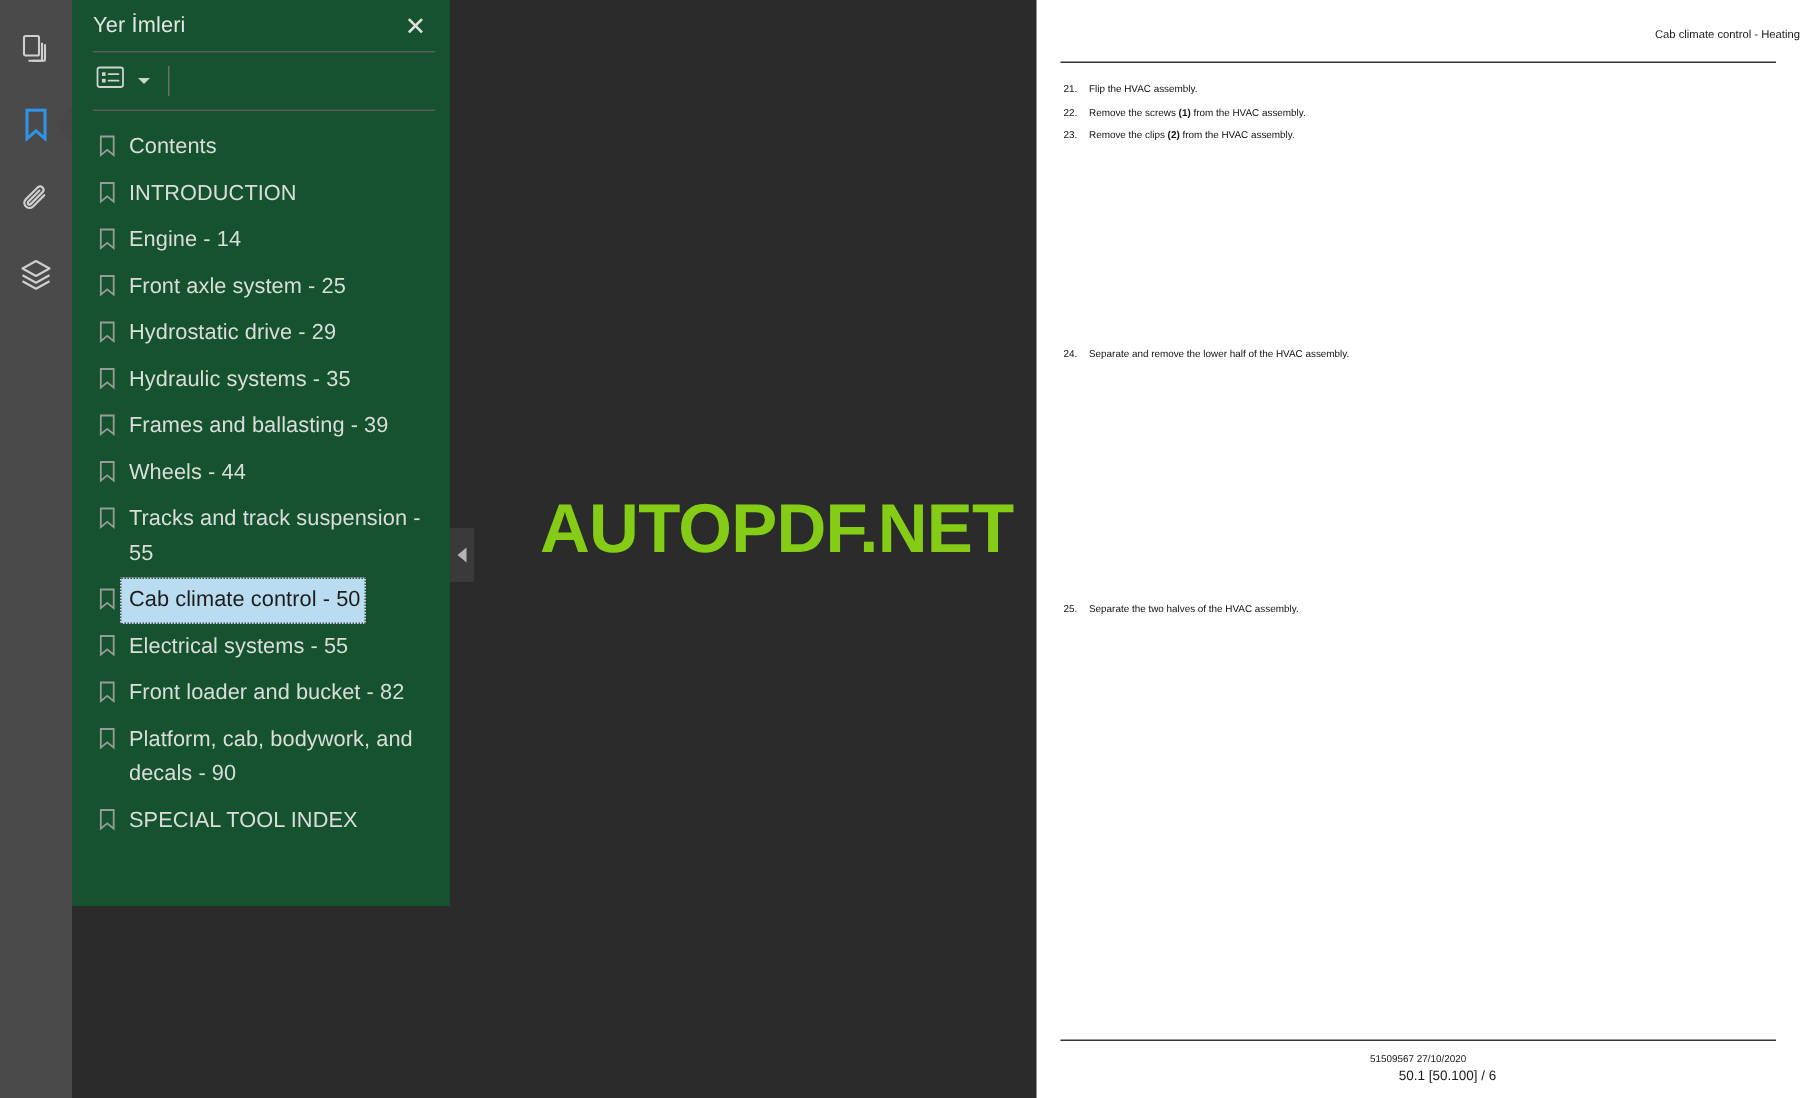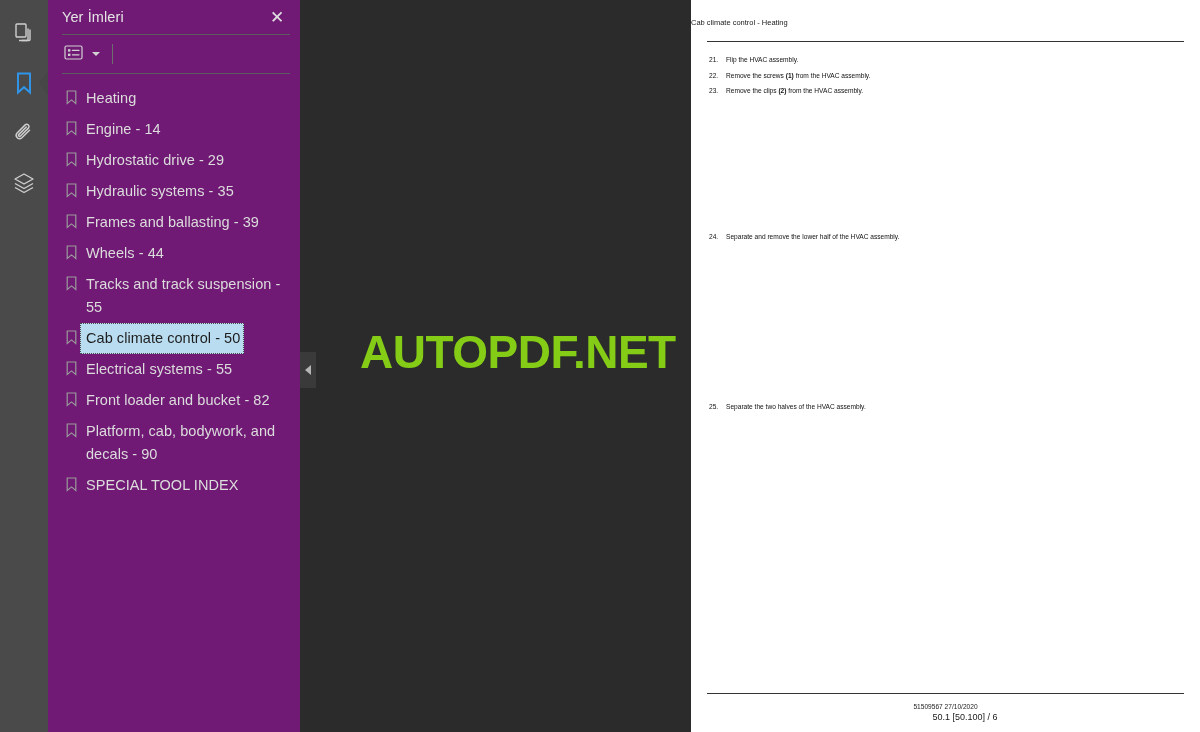--- a/index.html
+++ b/index.html
@@ -29,22 +29,22 @@
   .rail-btn.active .notch {
     position: absolute; right: -1px; top: 11px;
     width: 0; height: 0;
     border-top: 14px solid transparent;
     border-bottom: 14px solid transparent;
     border-right: 10px solid #474747;
   }
 
   
   .bm-panel {
-    width: 252px; height: 732px;
-    background: #701a75;
+    width: 252px; height: 604px;
+    background: #14532d;
     flex: 0 0 252px;
     display: flex; flex-direction: column;
     position: relative;
   }
   .bm-header {
     height: 34px;
     display: flex; align-items: center;
     padding: 0 10px 0 14px;
     position: relative;
   }
@@ -161,21 +161,21 @@
     left: 391px; top: 0;
     width: 509px; height: 732px;
     background: #ffffff;
   }
   .page-inner {
     position: relative; width: 100%; height: 100%;
     padding: 0;
   }
   .pg-header {
     position: absolute; left: 0; right: 0; top: 18px;
-    text-align: left;
+    text-align: right;
     font-size: 7.5px; color: #1a1a1a;
     font-family: "Liberation Sans", sans-serif;
   }
   .pg-rule-top {
     position: absolute; left: 16px; right: 16px; top: 41px;
     height: 1px; background: #333;
   }
   .pg-rule-bot {
     position: absolute; left: 16px; right: 16px; bottom: 38px;
     height: 1px; background: #333;
@@ -277,29 +277,45 @@
 
     <div class="bm-hr2"></div>
 
     <div class="bm-list" id="bm-list">
         <div class="bm-item">
           <span class="bm-ico">
             <svg width="11" height="15" viewBox="0 0 11 15" fill="none" stroke="#9a9a9a" stroke-width="1.2">
               <path d="M1.2 1h8.6v12.4L5.5 9.9 1.2 13.4z"></path>
             </svg>
           </span>
-          <span class="bm-label">Heating</span>
+          <span class="bm-label">Contents</span>
+        </div>
+        <div class="bm-item">
+          <span class="bm-ico">
+            <svg width="11" height="15" viewBox="0 0 11 15" fill="none" stroke="#9a9a9a" stroke-width="1.2">
+              <path d="M1.2 1h8.6v12.4L5.5 9.9 1.2 13.4z"></path>
+            </svg>
+          </span>
+          <span class="bm-label">INTRODUCTION</span>
         </div>
         <div class="bm-item">
           <span class="bm-ico">
             <svg width="11" height="15" viewBox="0 0 11 15" fill="none" stroke="#9a9a9a" stroke-width="1.2">
               <path d="M1.2 1h8.6v12.4L5.5 9.9 1.2 13.4z"></path>
             </svg>
           </span>
           <span class="bm-label">Engine - 14</span>
+        </div>
+        <div class="bm-item">
+          <span class="bm-ico">
+            <svg width="11" height="15" viewBox="0 0 11 15" fill="none" stroke="#9a9a9a" stroke-width="1.2">
+              <path d="M1.2 1h8.6v12.4L5.5 9.9 1.2 13.4z"></path>
+            </svg>
+          </span>
+          <span class="bm-label">Front axle system - 25</span>
         </div>
         <div class="bm-item">
           <span class="bm-ico">
             <svg width="11" height="15" viewBox="0 0 11 15" fill="none" stroke="#9a9a9a" stroke-width="1.2">
               <path d="M1.2 1h8.6v12.4L5.5 9.9 1.2 13.4z"></path>
             </svg>
           </span>
           <span class="bm-label">Hydrostatic drive - 29</span>
         </div>
         <div class="bm-item">

